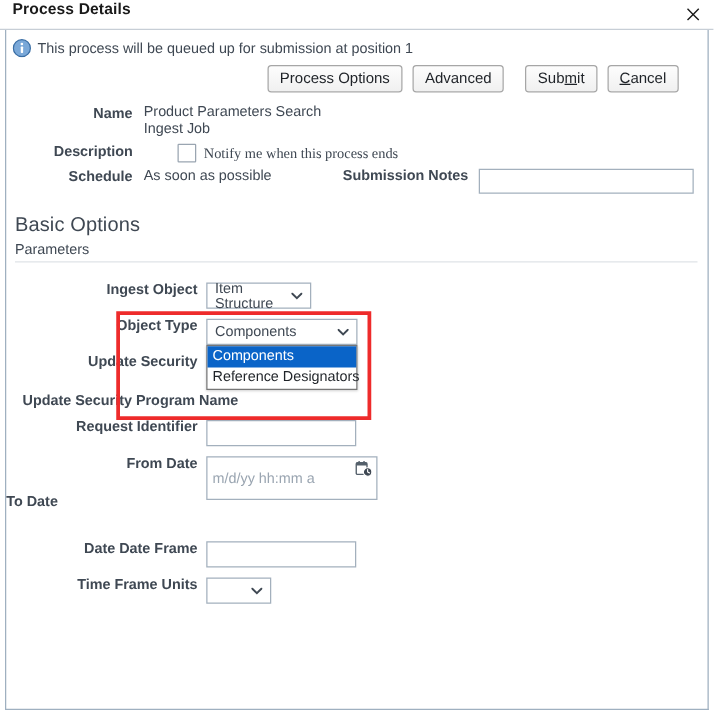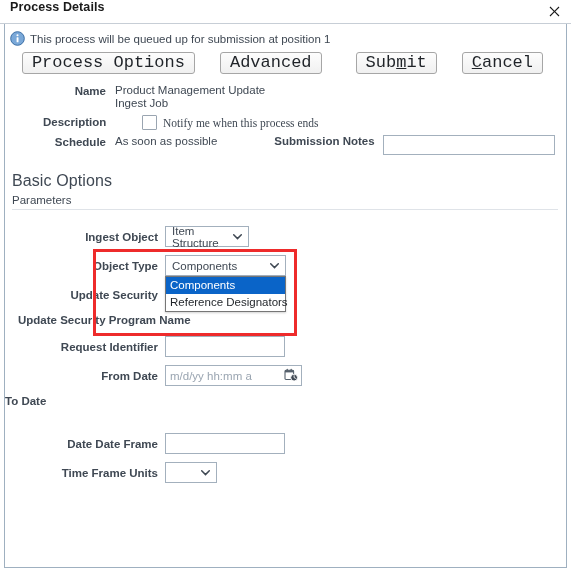--- a/index.html
+++ b/index.html
@@ -80,28 +80,28 @@
   }
 
   
   .button-row {
     display: flex;
     justify-content: flex-end;
     align-items: center;
     padding: 6px 23px 0 0;
   }
   .btn {
-    font-family: Liberation Mono, monospace;
-    font-size: 17px;
+    font-family: Liberation Sans, sans-serif;
+    font-size: 12px;
     color: #1f2328;
     background: linear-gradient(to bottom, #fdfdfd 0%, #f0f0f0 100%);
     border: 1px solid #a6a6a6;
     border-radius: 3px;
     padding: 3px 9px 4px 9px;
-    margin-left: 25px;
+    margin-left: 8px;
     cursor: pointer;
     white-space: nowrap;
     line-height: 13px;
   }
   .btn-sep {
     width: 9px;
     flex: 0 0 9px;
   }
   .ak { text-decoration: underline; }
 
@@ -195,21 +195,21 @@
     margin: 0 8px 0 7px;
   }
 
   
   .params {
     position: relative;
     padding-top: 16px;
   }
   .prow {
     display: flex;
-    align-items: center;
+    align-items: flex-start;
     margin-bottom: 8px;
   }
   .plabel {
     width: 160px;
     flex: 0 0 160px;
     text-align: right;
     font-size: 11.5px;
     font-weight: bold;
     color: #3f4853;
     padding-right: 7px;
@@ -244,21 +244,21 @@
   .txt-request { width: 120px; height: 21px; }
   .txt-frame { width: 120px; height: 21px; }
 
   .date-wrap {
     position: relative;
     width: 137px;
     height: 21px;
   }
   .date-input {
     width: 137px;
-    height: 21px;
+    height: 35px;
     padding-right: 20px;
   }
   .date-ico {
     position: absolute;
     right: 4px;
     top: 3px;
     width: 14px;
     height: 14px;
     cursor: pointer;
   }
@@ -360,21 +360,21 @@
       <button class="btn">
         <span><span class="ak">C</span>ancel</span>
       </button>
     </div>
 
     <div class="hdr-fields">
 
       <div class="hdr-line">
         <div class="hdr-label">Name</div>
         <div class="hdr-value">
-          <span class="ln2">Product Management Update</span>
+          <span class="ln2">Product Parameters Search</span>
           <span class="ln2">Ingest Job</span>
         </div>
       </div>
 
       <div class="hdr-line">
         <div class="hdr-label">Description</div>
         <div class="checkbox-wrap">
           <span class="chk"></span>
           <span class="chk-label">Notify me when this process ends</span>
         </div>

